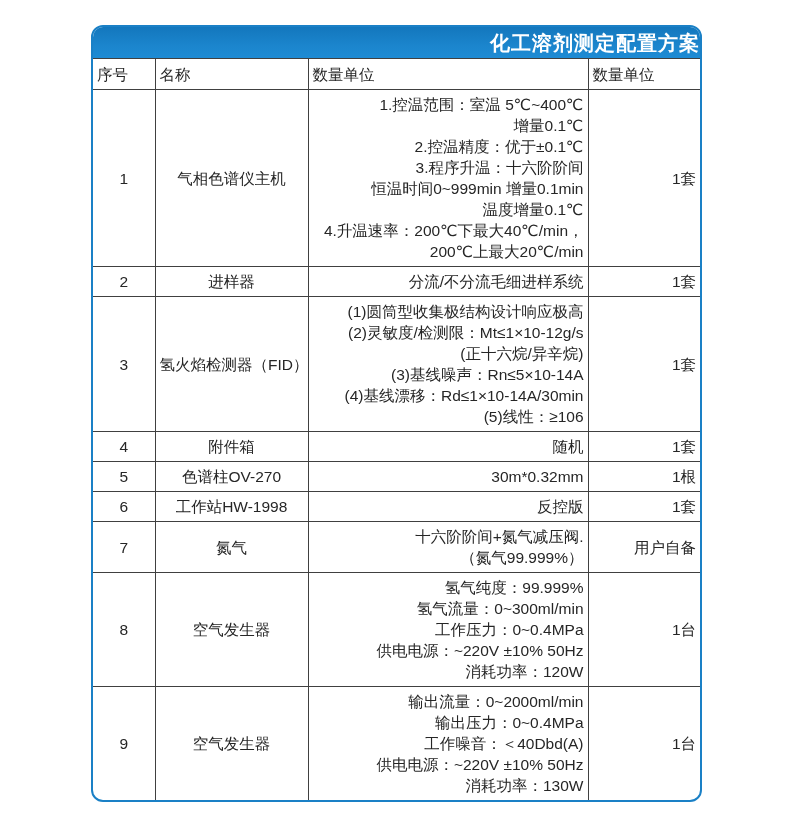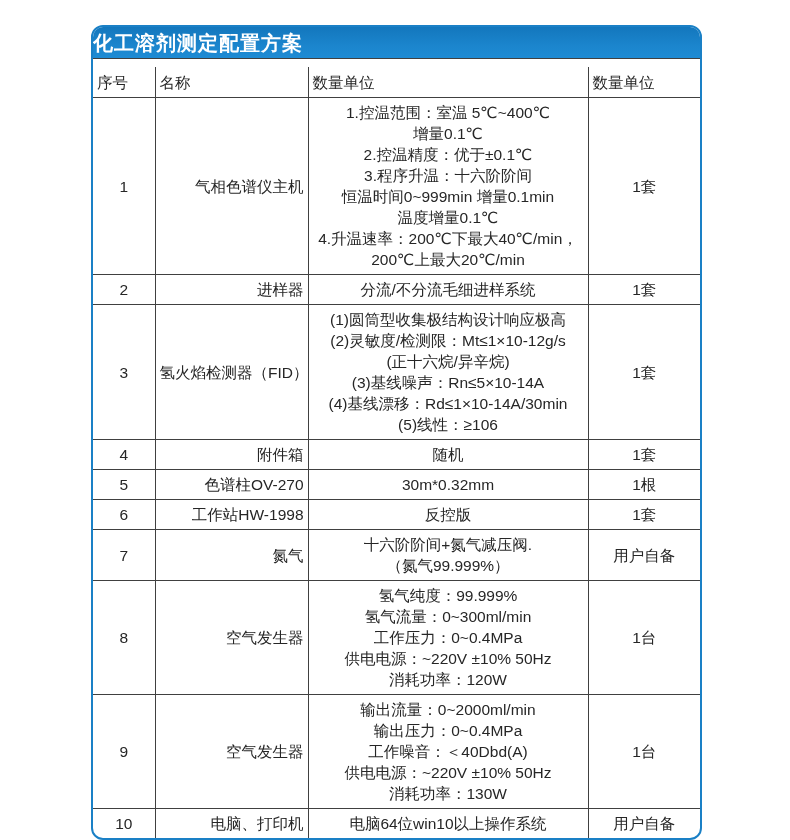--- a/index.html
+++ b/index.html
@@ -26,35 +26,34 @@
     border-radius: 12px;
     overflow: hidden;
     background: #ffffff;
   }
   .title-bar {
     height: 31px;
     background: linear-gradient(180deg, #1377bd 0%, #1b85cd 60%, #1e8bd4 100%);
     border-bottom: 1px solid #404040;
     display: flex;
     align-items: center;
-    justify-content: flex-start;
+    justify-content: flex-end;
   }
   .title-bar span {
     color: #ffffff;
     font-size: 20px;
     font-weight: bold;
     letter-spacing: 1px;
     line-height: 1;
   }
   table.spec-grid {
     width: 100%;
     border-collapse: collapse;
     border-style: hidden; 
     table-layout: fixed;
-    margin-top: 8px;
   }
   table.spec-grid col.c-no   { width: 62px; }
   table.spec-grid col.c-name { width: 153px; }
   table.spec-grid col.c-spec { width: 280px; }
   table.spec-grid col.c-qty  { width: 112px; }
   table.spec-grid th,
   table.spec-grid td {
     border: 1px solid #404040;
     vertical-align: middle;
     font-size: 15.5px;
@@ -67,37 +66,37 @@
     height: 22px;
     text-align: left;
   }
   th.th-no, td.td-no {
     text-align: center;
     padding-left: 0;
     padding-right: 0;
   }
   th.th-name, td.td-name {
     padding-left: 10px;
-    text-align: right;
+    text-align: center;
   }
   td.td-name {
     font-size: 15px;
     white-space: nowrap;
     overflow: hidden;
   }
   th.th-spec, td.td-spec {
     padding-left: 6px;
-    text-align: center;
+    text-align: right;
   }
   td.td-spec {
     white-space: pre-line; 
   }
   th.th-qty, td.td-qty {
     padding-left: 10px;
-    text-align: center;
+    text-align: right;
   }
 </style>
 </head>
 <body>
 
 <div class="page">
   <div class="spec-table-wrap">
     <div class="title-bar">
       <span>化工溶剂测定配置方案</span>
     </div>
@@ -185,22 +184,16 @@
           <tr>
             <td class="td-no">9</td>
             <td class="td-name">空气发生器</td>
             <td class="td-spec">输出流量：0~2000ml/min
 输出压力：0~0.4MPa
 工作噪音：＜40Dbd(A)
 供电电源：~220V ±10% 50Hz
 消耗功率：130W</td>
             <td class="td-qty">1台</td>
           </tr>
-          <tr>
-            <td class="td-no">10</td>
-            <td class="td-name">电脑、打印机</td>
-            <td class="td-spec">电脑64位win10以上操作系统</td>
-            <td class="td-qty">用户自备</td>
-          </tr>
         </tbody>
     </table>
   </div>
 </div>
 
 </body></html>

